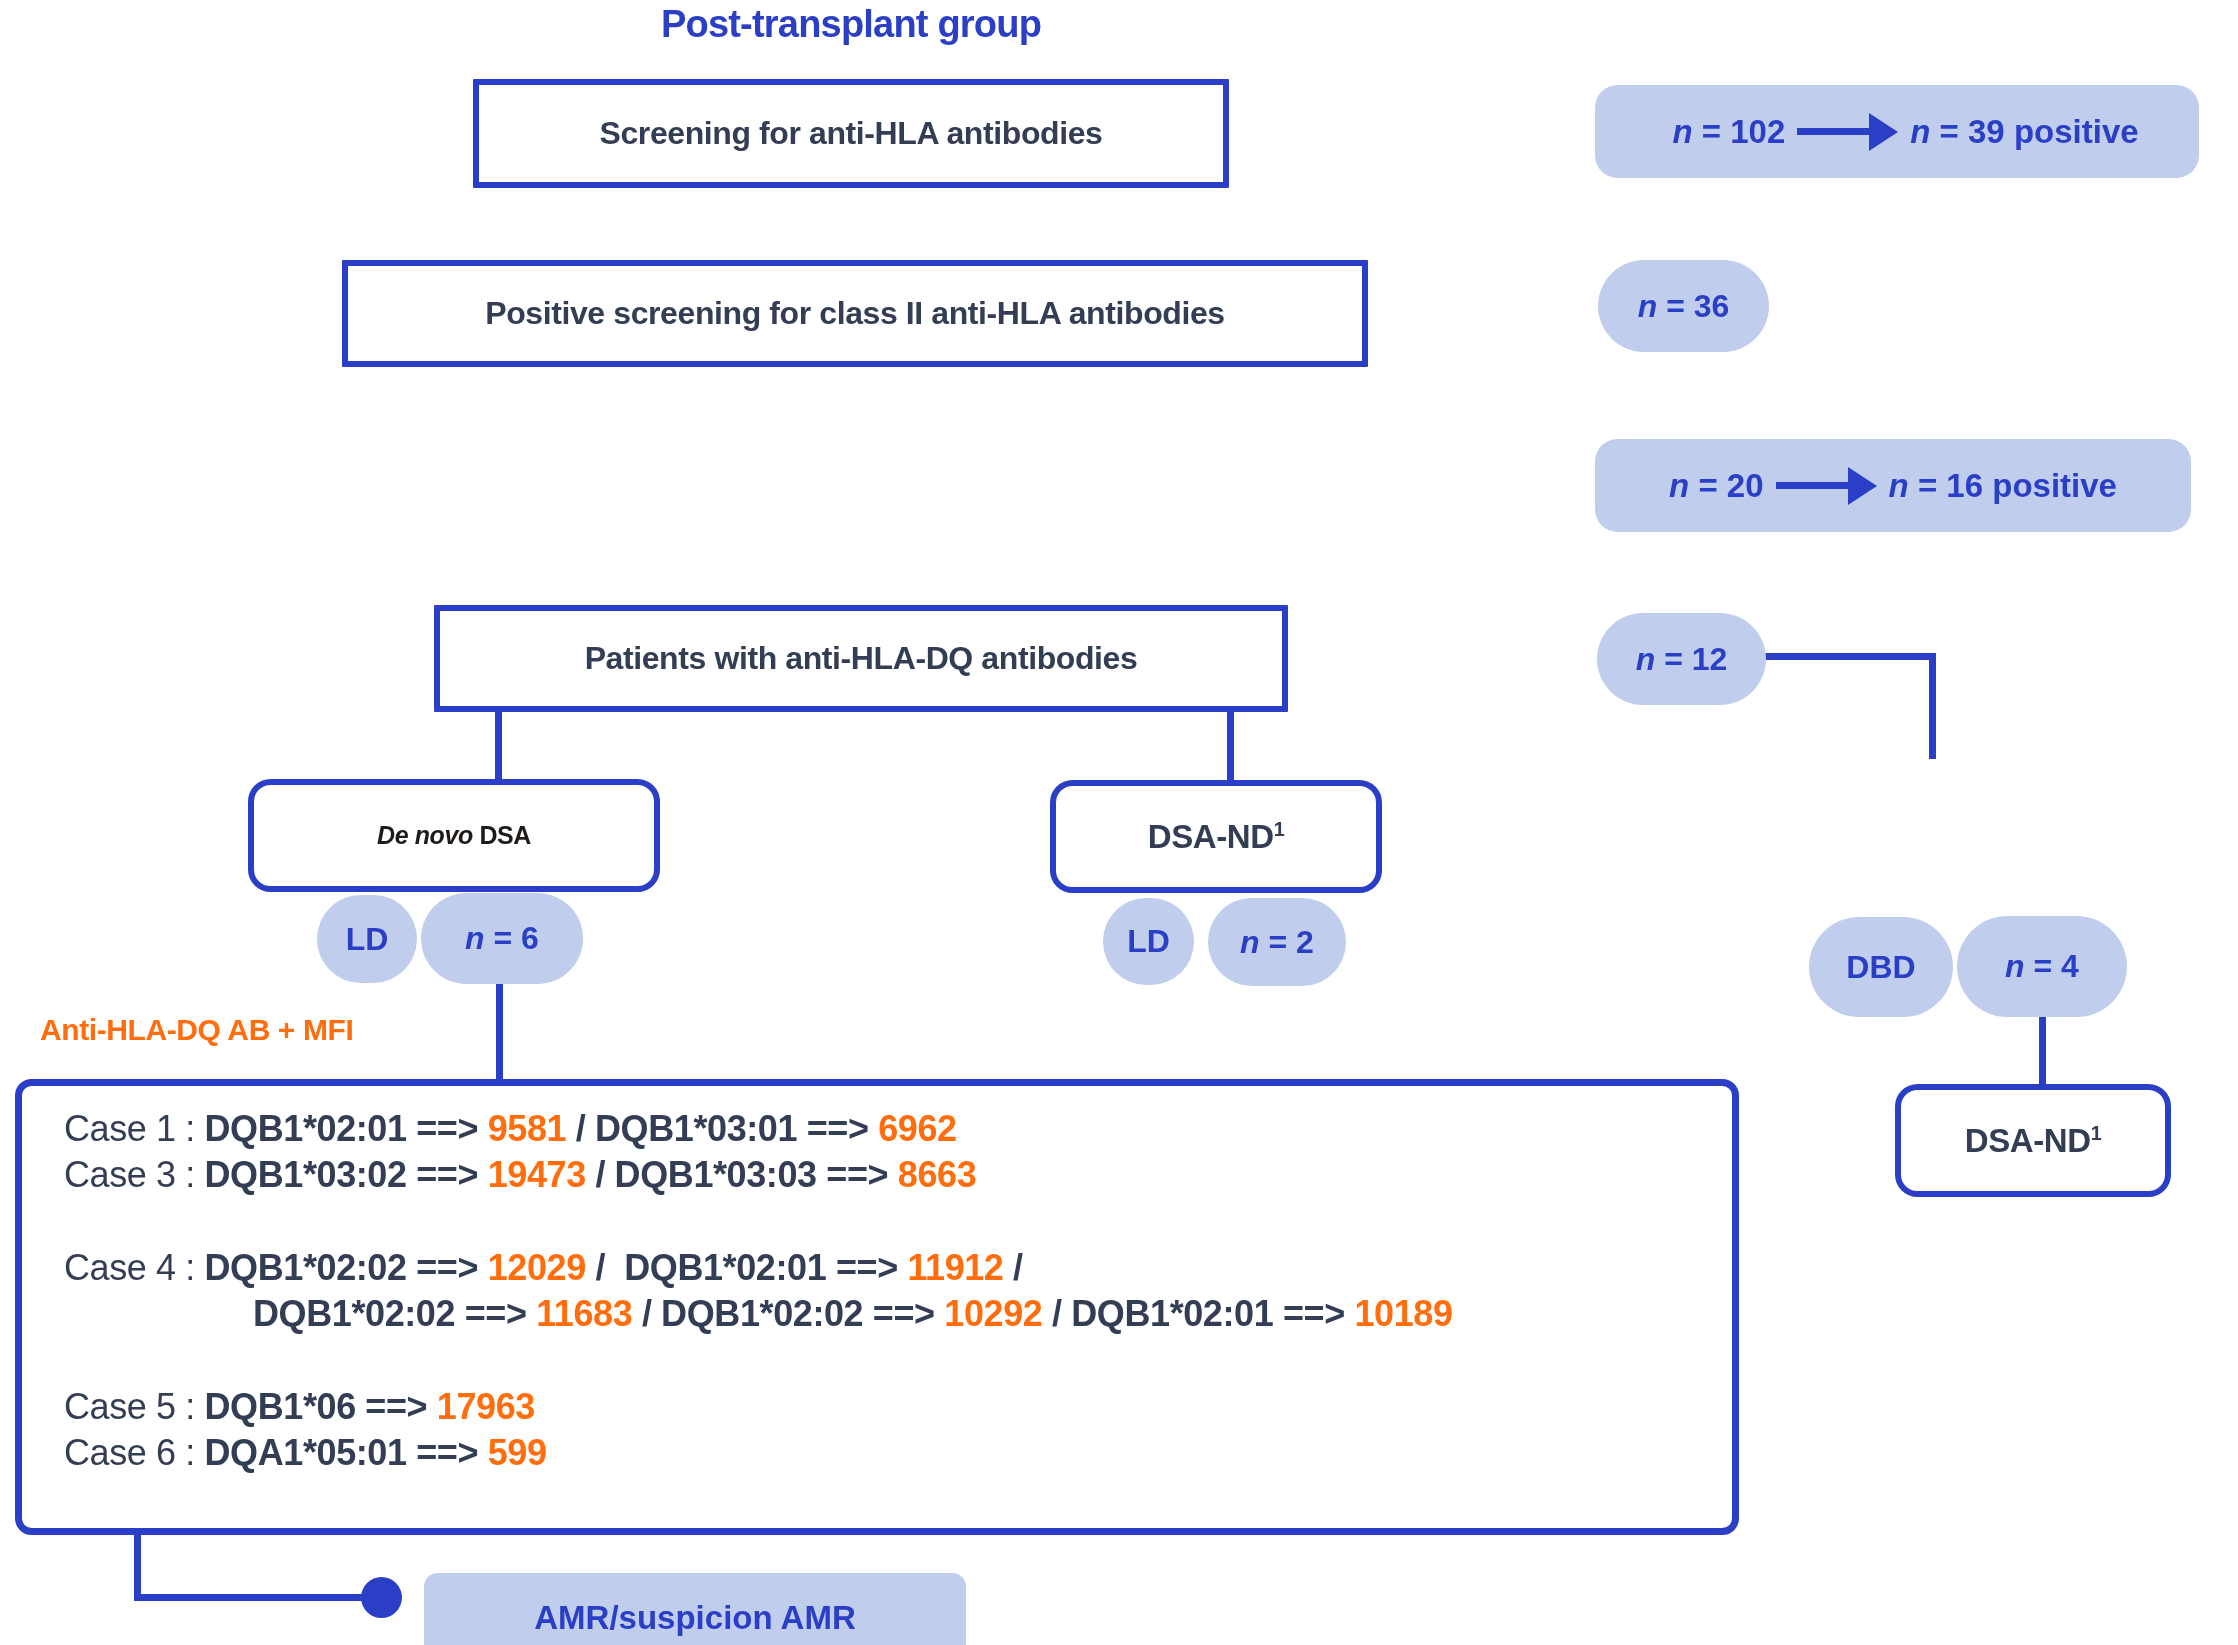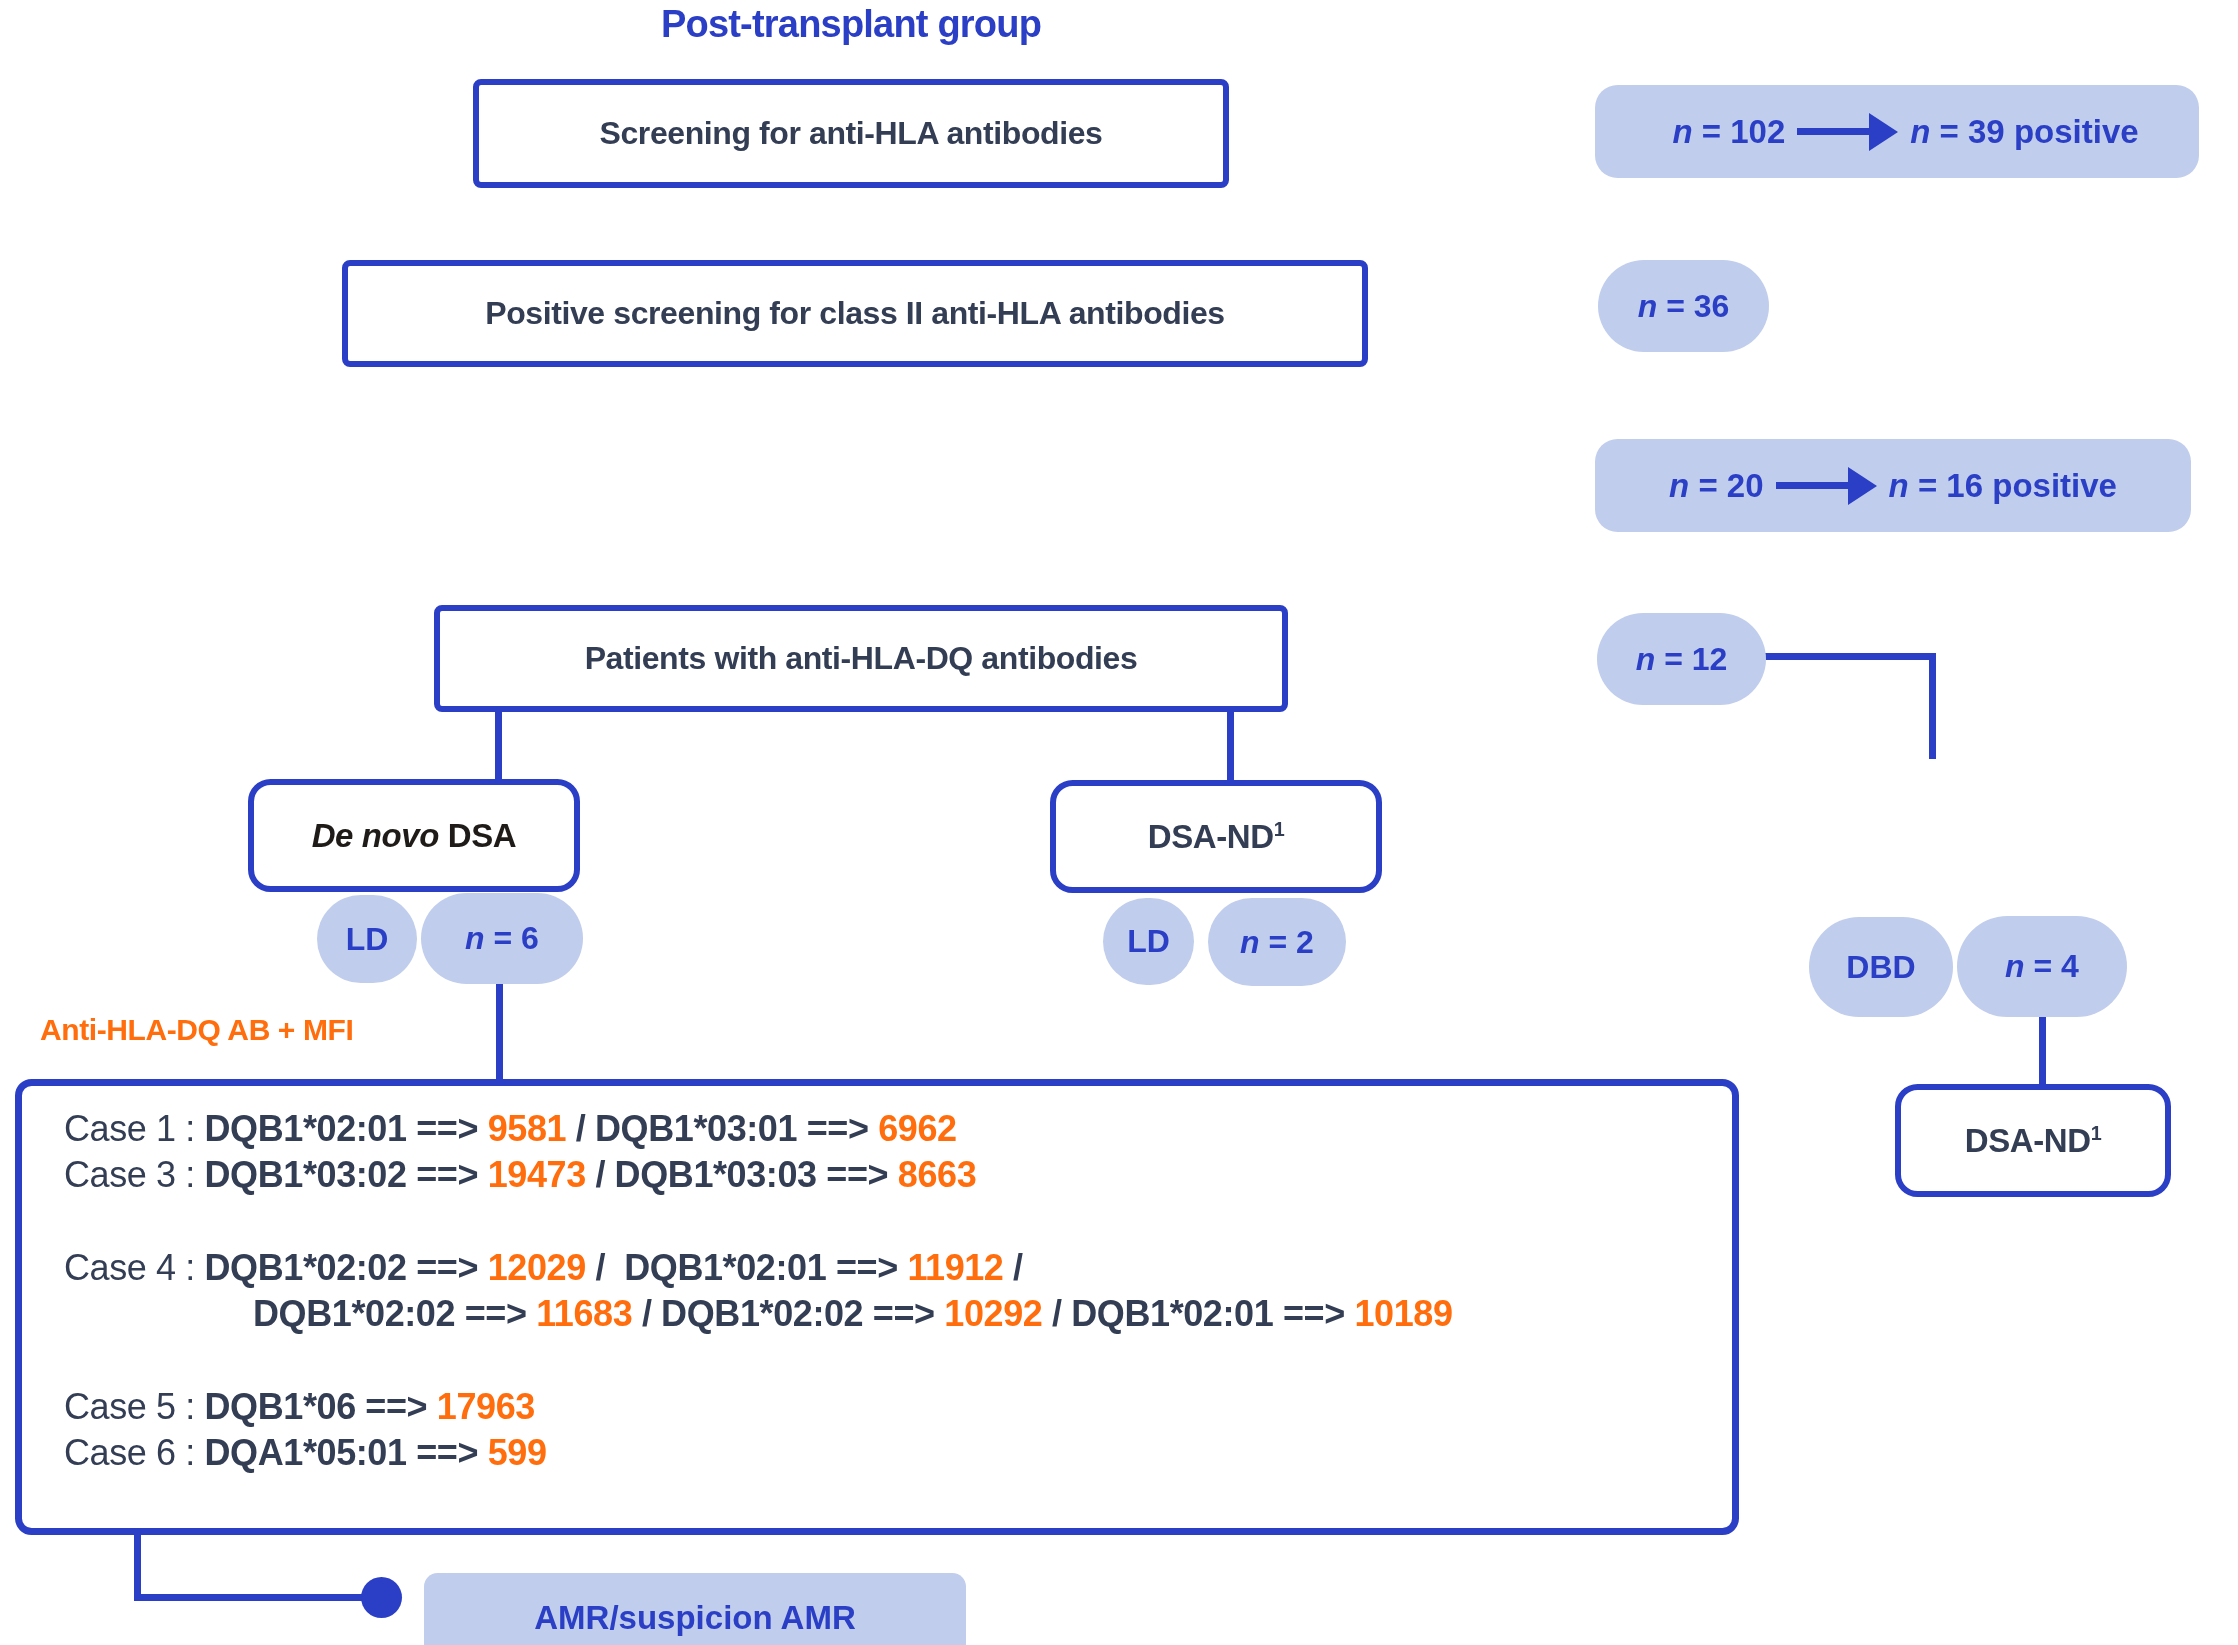--- a/index.html
+++ b/index.html
@@ -5,21 +5,21 @@
   :root{
     --blue:#2a3ec6; --pill:#c0cdec; --navy:#333e55; --orange:#ff6d0d; --dark:#1f1b18;
   }
   *{margin:0;padding:0;box-sizing:border-box;}
   body{background:#ffffff;font-family:"Liberation Sans",sans-serif;}
   .canvas{position:relative;width:2239px;height:1646px;background:#ffffff;overflow:hidden;}
 
   .title{position:absolute;left:473px;top:3px;width:756px;text-align:center;
          font-size:38px;font-weight:700;color:var(--blue);letter-spacing:-0.8px;}
 
-  .box{position:absolute;background:#ffffff;border:6.8px solid var(--blue);border-radius:8px;
+  .box{position:absolute;background:#ffffff;border:6.8px solid var(--blue);border-radius:1px;
        display:flex;align-items:center;justify-content:center;
        color:var(--navy);font-weight:700;font-size:32px;letter-spacing:-0.4px;z-index:2;}
   .box.round{border-radius:22.6px;}
 
   .badge{position:absolute;background:var(--pill);border-radius:22.6px;
          display:flex;align-items:center;justify-content:center;
          color:var(--blue);font-size:33px;font-weight:700;white-space:pre;z-index:2;}
   .badge i{font-style:italic;font-weight:600;}
   .badge b{font-weight:700;}
   .pill{border-radius:53px;font-size:32px;}
@@ -85,21 +85,21 @@
   <div class="badge pill" style="left:1597px;top:613px;width:169px;height:92px;">
     <i>n</i><b> = 12</b>
   </div>
 
   <div class="vline" style="left:495px;top:709px;width:6.8px;height:72px;"></div>
   <div class="vline" style="left:1227px;top:709px;width:6.8px;height:73px;"></div>
 
   <div class="hline" style="left:1762px;top:653px;width:174px;height:6.8px;"></div>
   <div class="vline" style="left:1929px;top:653px;width:6.8px;height:106px;"></div>
 
-  <div class="box round" style="left:248px;top:779px;width:332px;height:113px;font-size:33px;">
+  <div class="box round" style="left:248px;top:779px;width:412px;height:113px;font-size:25px;">
     <span class="denovo-text"><i>De novo</i><span> DSA</span></span>
   </div>
   <div class="badge pill" style="left:317px;top:895px;width:100px;height:88px;">
     <b>LD</b>
   </div>
   <div class="badge pill" style="left:421px;top:893px;width:162px;height:91px;">
     <i>n</i><b> = 6</b>
   </div>
   <div class="vline" style="left:496px;top:981px;width:6.8px;height:100px;"></div>
 

